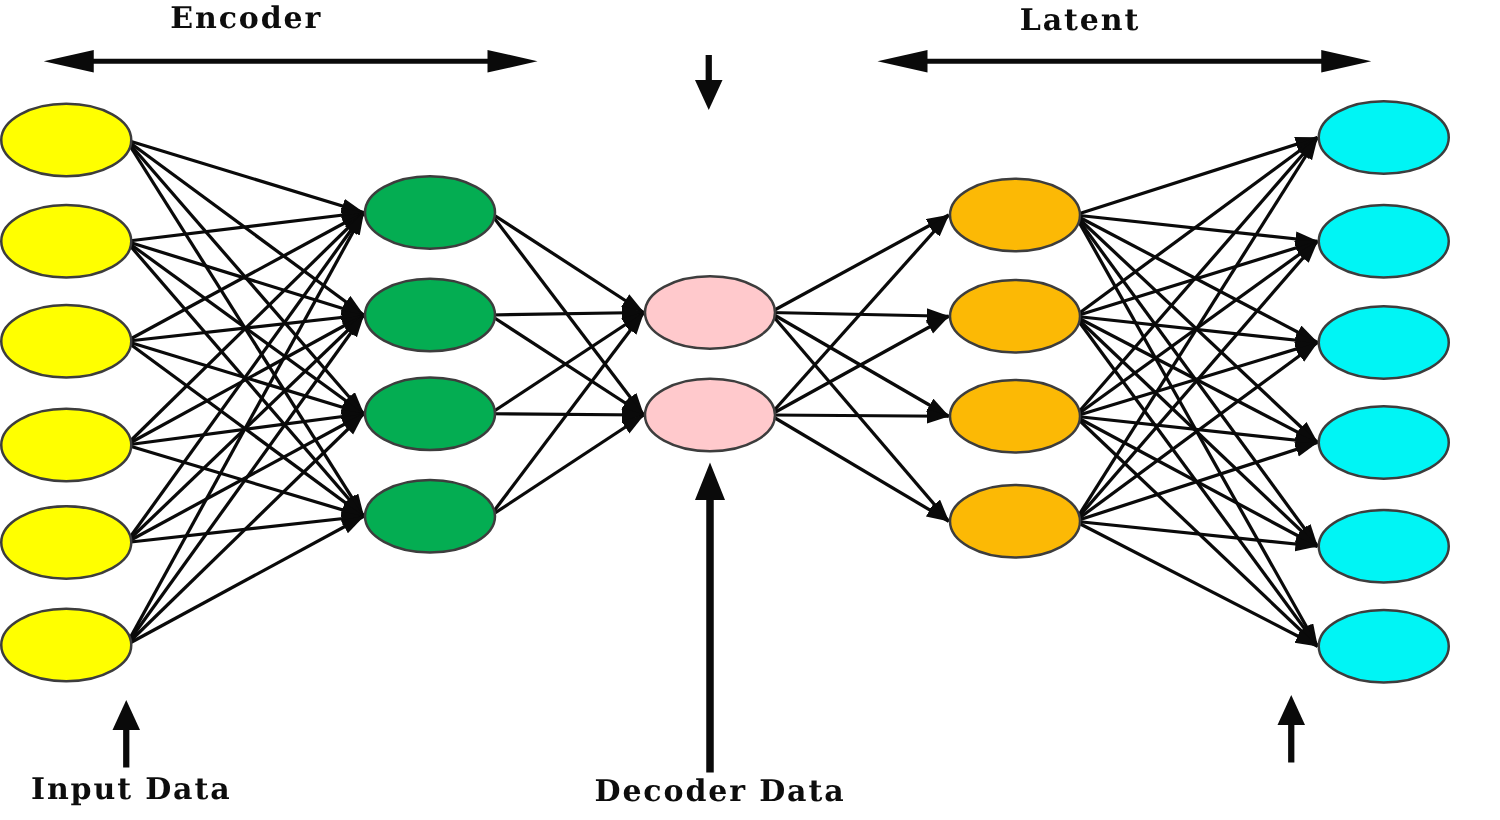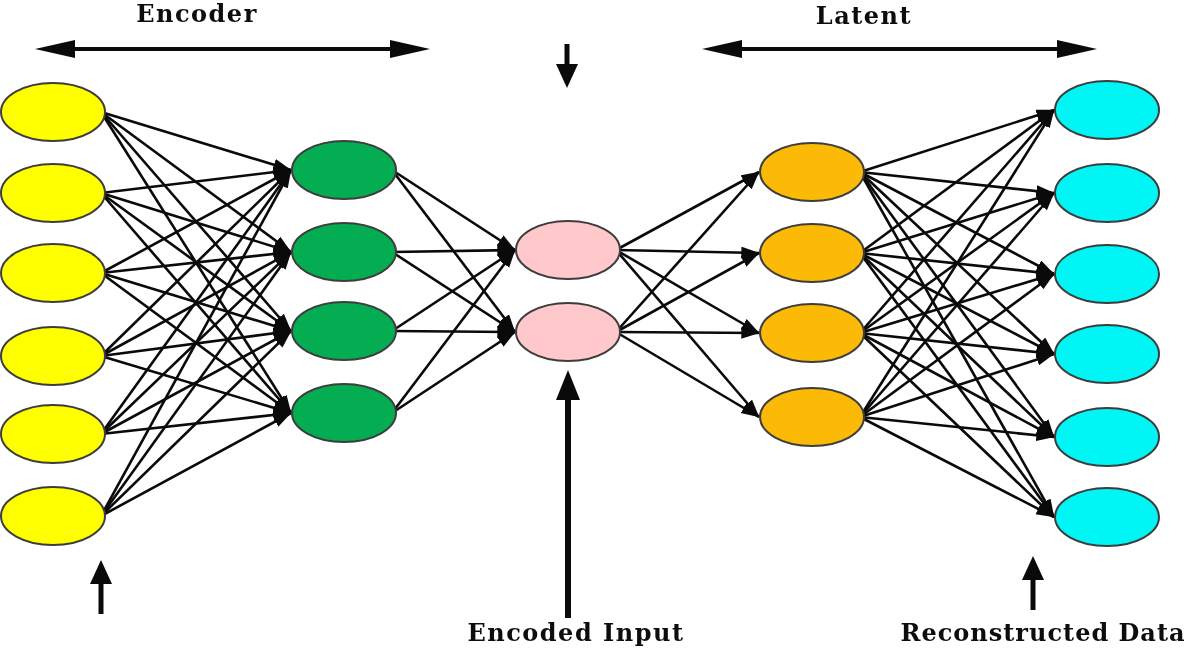--- a/index.html
+++ b/index.html
@@ -141,15 +141,15 @@
         <ellipse cx="1107" cy="193" rx="52" ry="29" fill="#00F5F5" stroke="#3D3D3D" stroke-width="2"></ellipse>
         <ellipse cx="1107" cy="274" rx="52" ry="29" fill="#00F5F5" stroke="#3D3D3D" stroke-width="2"></ellipse>
         <ellipse cx="1107" cy="354" rx="52" ry="29" fill="#00F5F5" stroke="#3D3D3D" stroke-width="2"></ellipse>
         <ellipse cx="1107" cy="437" rx="52" ry="29" fill="#00F5F5" stroke="#3D3D3D" stroke-width="2"></ellipse>
         <ellipse cx="1107" cy="517" rx="52" ry="29" fill="#00F5F5" stroke="#3D3D3D" stroke-width="2"></ellipse>
       </g>
   </svg>
 
   <div class="lbl lbl-encoder">Encoder</div>
   <div class="lbl lbl-decoder">Latent</div>
-  <div class="lbl lbl-encoded">Encoded Input</div>
-  <div class="lbl lbl-reconstructed">Reconstructed Data</div>
+  <div class="lbl lbl-input">Input Data</div>
+  <div class="lbl lbl-encoded">Decoder Data</div>
 </div>
 
 </body></html>

